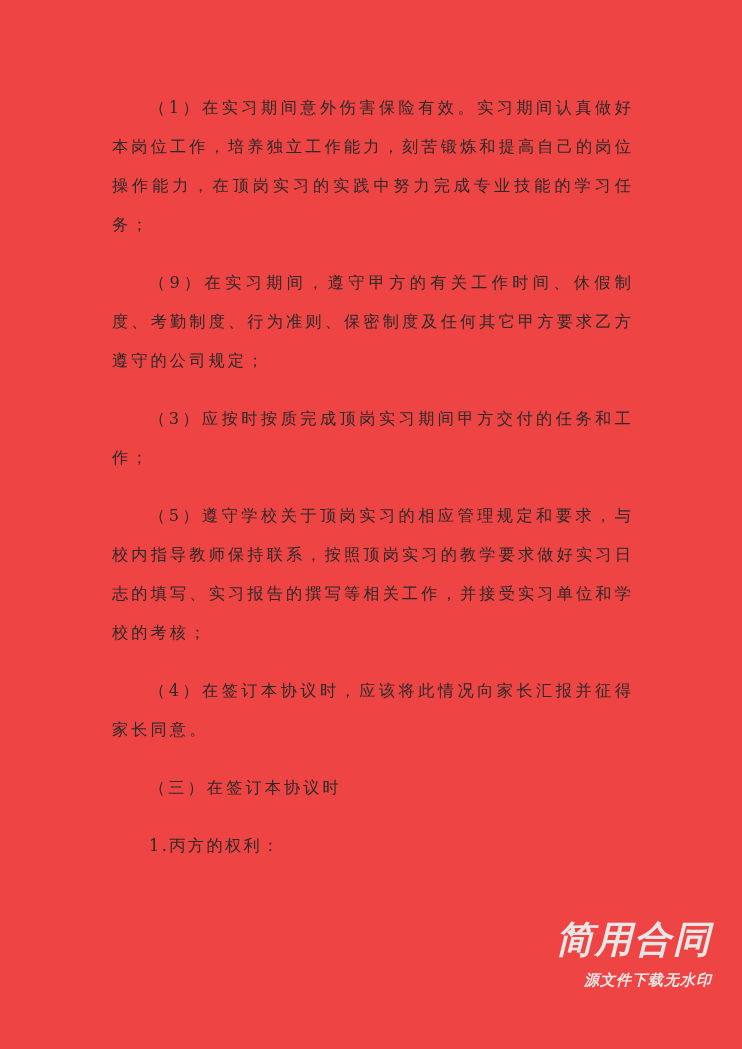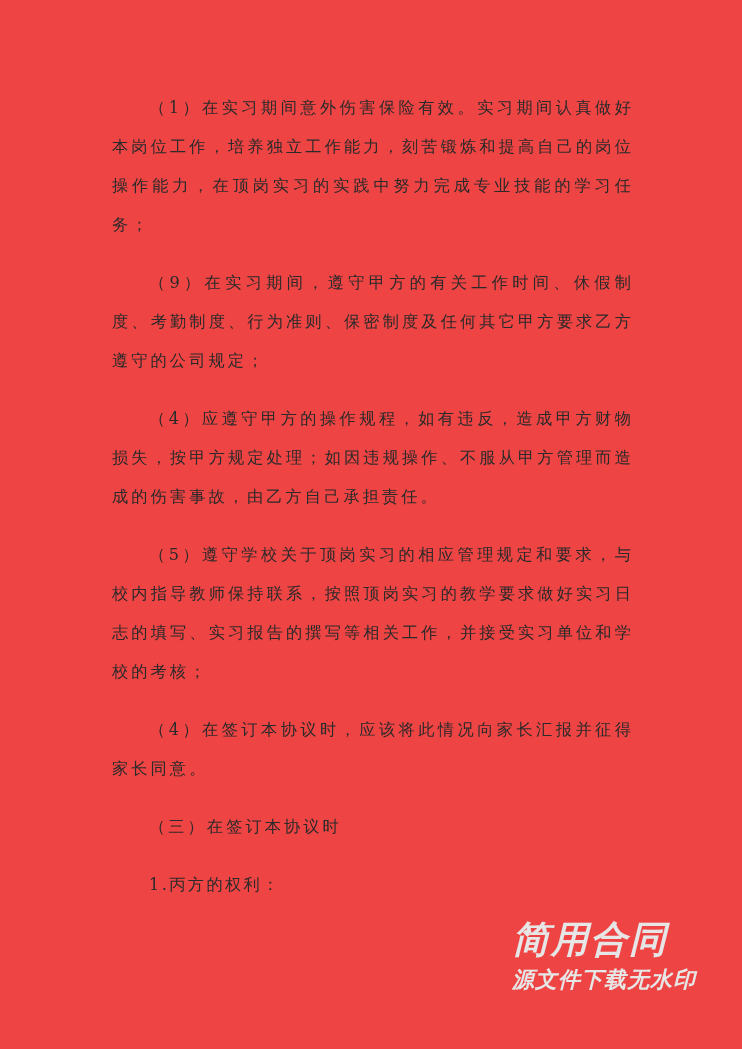--- a/index.html
+++ b/index.html
@@ -41,45 +41,45 @@
     .para.item { margin-top: 16px; letter-spacing: 2.4px; }
     .watermark {
       position: absolute;
       left: 512px;
       top: 918px;
       width: 200px;
       color: #e6e6e6;
       font-family: "DejaVu Sans", "Liberation Sans", sans-serif;
       font-weight: bold;
       font-style: italic;
-      text-align: left;
+      text-align: right;
       user-select: none;
     }
     .wm-title {
       font-size: 37px;
       letter-spacing: 2px;
       line-height: 44px;
       display: block;
     }
     .wm-sub {
-      font-size: 22px;
+      font-size: 15px;
       letter-spacing: 1px;
       line-height: 28px;
       display: block;
       margin-top: 4px;
     }
   </style>
 </head>
 <body>
 
 <div class="page">
   <div class="content">
     <p class="para">（1）在实习期间意外伤害保险有效。实习期间认真做好本岗位工作，培养独立工作能力，刻苦锻炼和提高自己的岗位操作能力，在顶岗实习的实践中努力完成专业技能的学习任务；</p>
     <p class="para">（9）在实习期间，遵守甲方的有关工作时间、休假制度、考勤制度、行为准则、保密制度及任何其它甲方要求乙方遵守的公司规定；</p>
-    <p class="para">（4）应遵守甲方的操作规程，如有违反，造成甲方财物损失，按甲方规定处理；如因违规操作、不服从甲方管理而造成的伤害事故，由乙方自己承担责任。</p>
+    <p class="para">（3）应按时按质完成顶岗实习期间甲方交付的任务和工作；</p>
     <p class="para">（5）遵守学校关于顶岗实习的相应管理规定和要求，与校内指导教师保持联系，按照顶岗实习的教学要求做好实习日志的填写、实习报告的撰写等相关工作，并接受实习单位和学校的考核；</p>
     <p class="para">（4）在签订本协议时，应该将此情况向家长汇报并征得家长同意。</p>
     <p class="para heading">（三）在签订本协议时</p>
     <p class="para item">1.丙方的权利：</p>
   </div>
 
   <div class="watermark">
     <span class="wm-title">简用合同</span>
     <span class="wm-sub">源文件下载无水印</span>
   </div>

